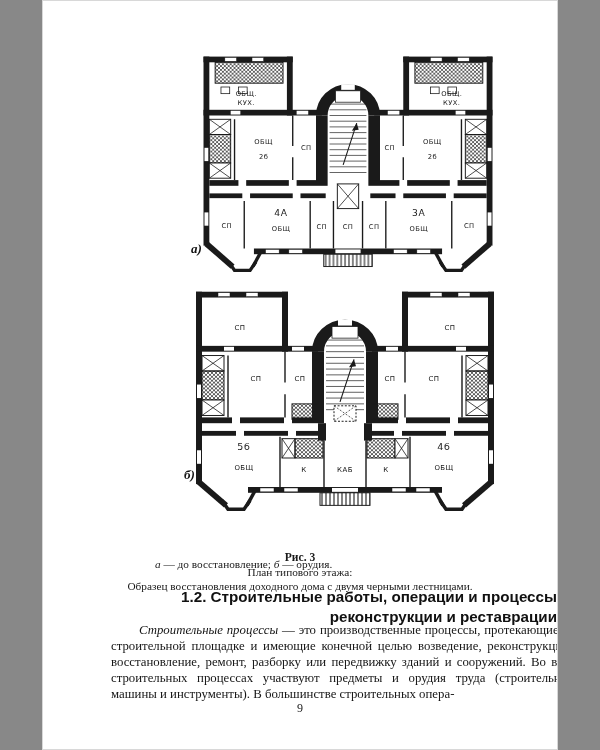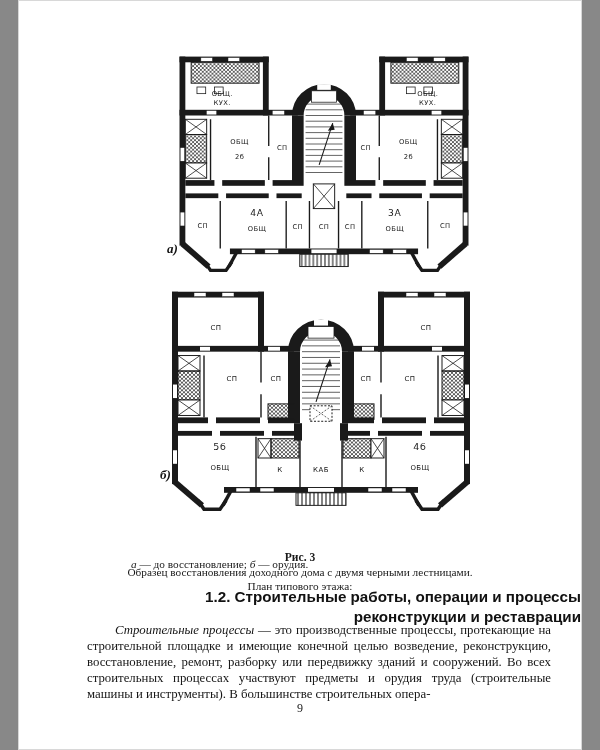--- a/index.html
+++ b/index.html
@@ -1,17 +1,17 @@
 <!DOCTYPE html>
 <html><head>
 <meta charset="utf-8">
 <style>
   html,body{margin:0;padding:0;background:#888;}
   .page{
-    position:relative; width:564px; height:750px; margin:0 auto;
+    position:relative; width:516px; height:750px; margin:0 auto;
     background:#ffffff; border:1px solid #d8d8d8; box-sizing:border-box;
     font-family:"Liberation Serif", serif; color:#1a1a1a; overflow:hidden;
   }
   .plan{position:absolute;}
   .plan-marker{
     position:absolute; font-style:italic; font-weight:600; font-size:13px;
     font-family:"Liberation Serif", serif; color:#111;
   }
   .caption{position:absolute; left:0; right:0; text-align:center; line-height:14px;margin-top:40px;}
   .caption .fig-num{font-weight:bold; font-size:11.6px;}
@@ -302,22 +302,22 @@
       <text class="rl" x="165" y="194">КАБ</text>
       <text class="rl" x="206" y="194">К</text>
       <text class="rl rl-big" x="264" y="172">4б</text>
       <text class="rl" x="264" y="192">ОБЩ</text>
     </g>
   </svg>
   <div class="plan-marker" style="left:141px; top:466px;">б)</div>
 
   <div class="caption" style="top:510px;">
     <div class="fig-num">Рис. 3</div>
+    <div class="cap-line">План типового этажа:</div>
     <div class="cap-line">Образец восстановления доходного дома с двумя черными лестницами.</div>
-    <div class="cap-line">План типового этажа:</div>
   </div>
   <div class="legend" style="left:112px; top:557px;">
     <span class="it">а</span><span> — до восстановление; </span><span class="it">б</span><span> — орудия.</span>
   </div>
 
   <div class="heading" style="top:586px;">
     <span class="inner">1.2. Строительные работы, операции и процессы реконструкции и реставрации</span>
   </div>
   <div class="para" style="top:621px;">
     <span class="lead">Строительные процессы</span><span> — это производственные процессы, протекающие на строительной площадке и имеющие конечной целью возведение, реконструкцию, восстановление, ремонт, разборку или передвижку зданий и сооружений. Во всех строительных процессах участвуют предметы и орудия труда (строительные машины и инструменты). В большинстве строительных опера-</span>

